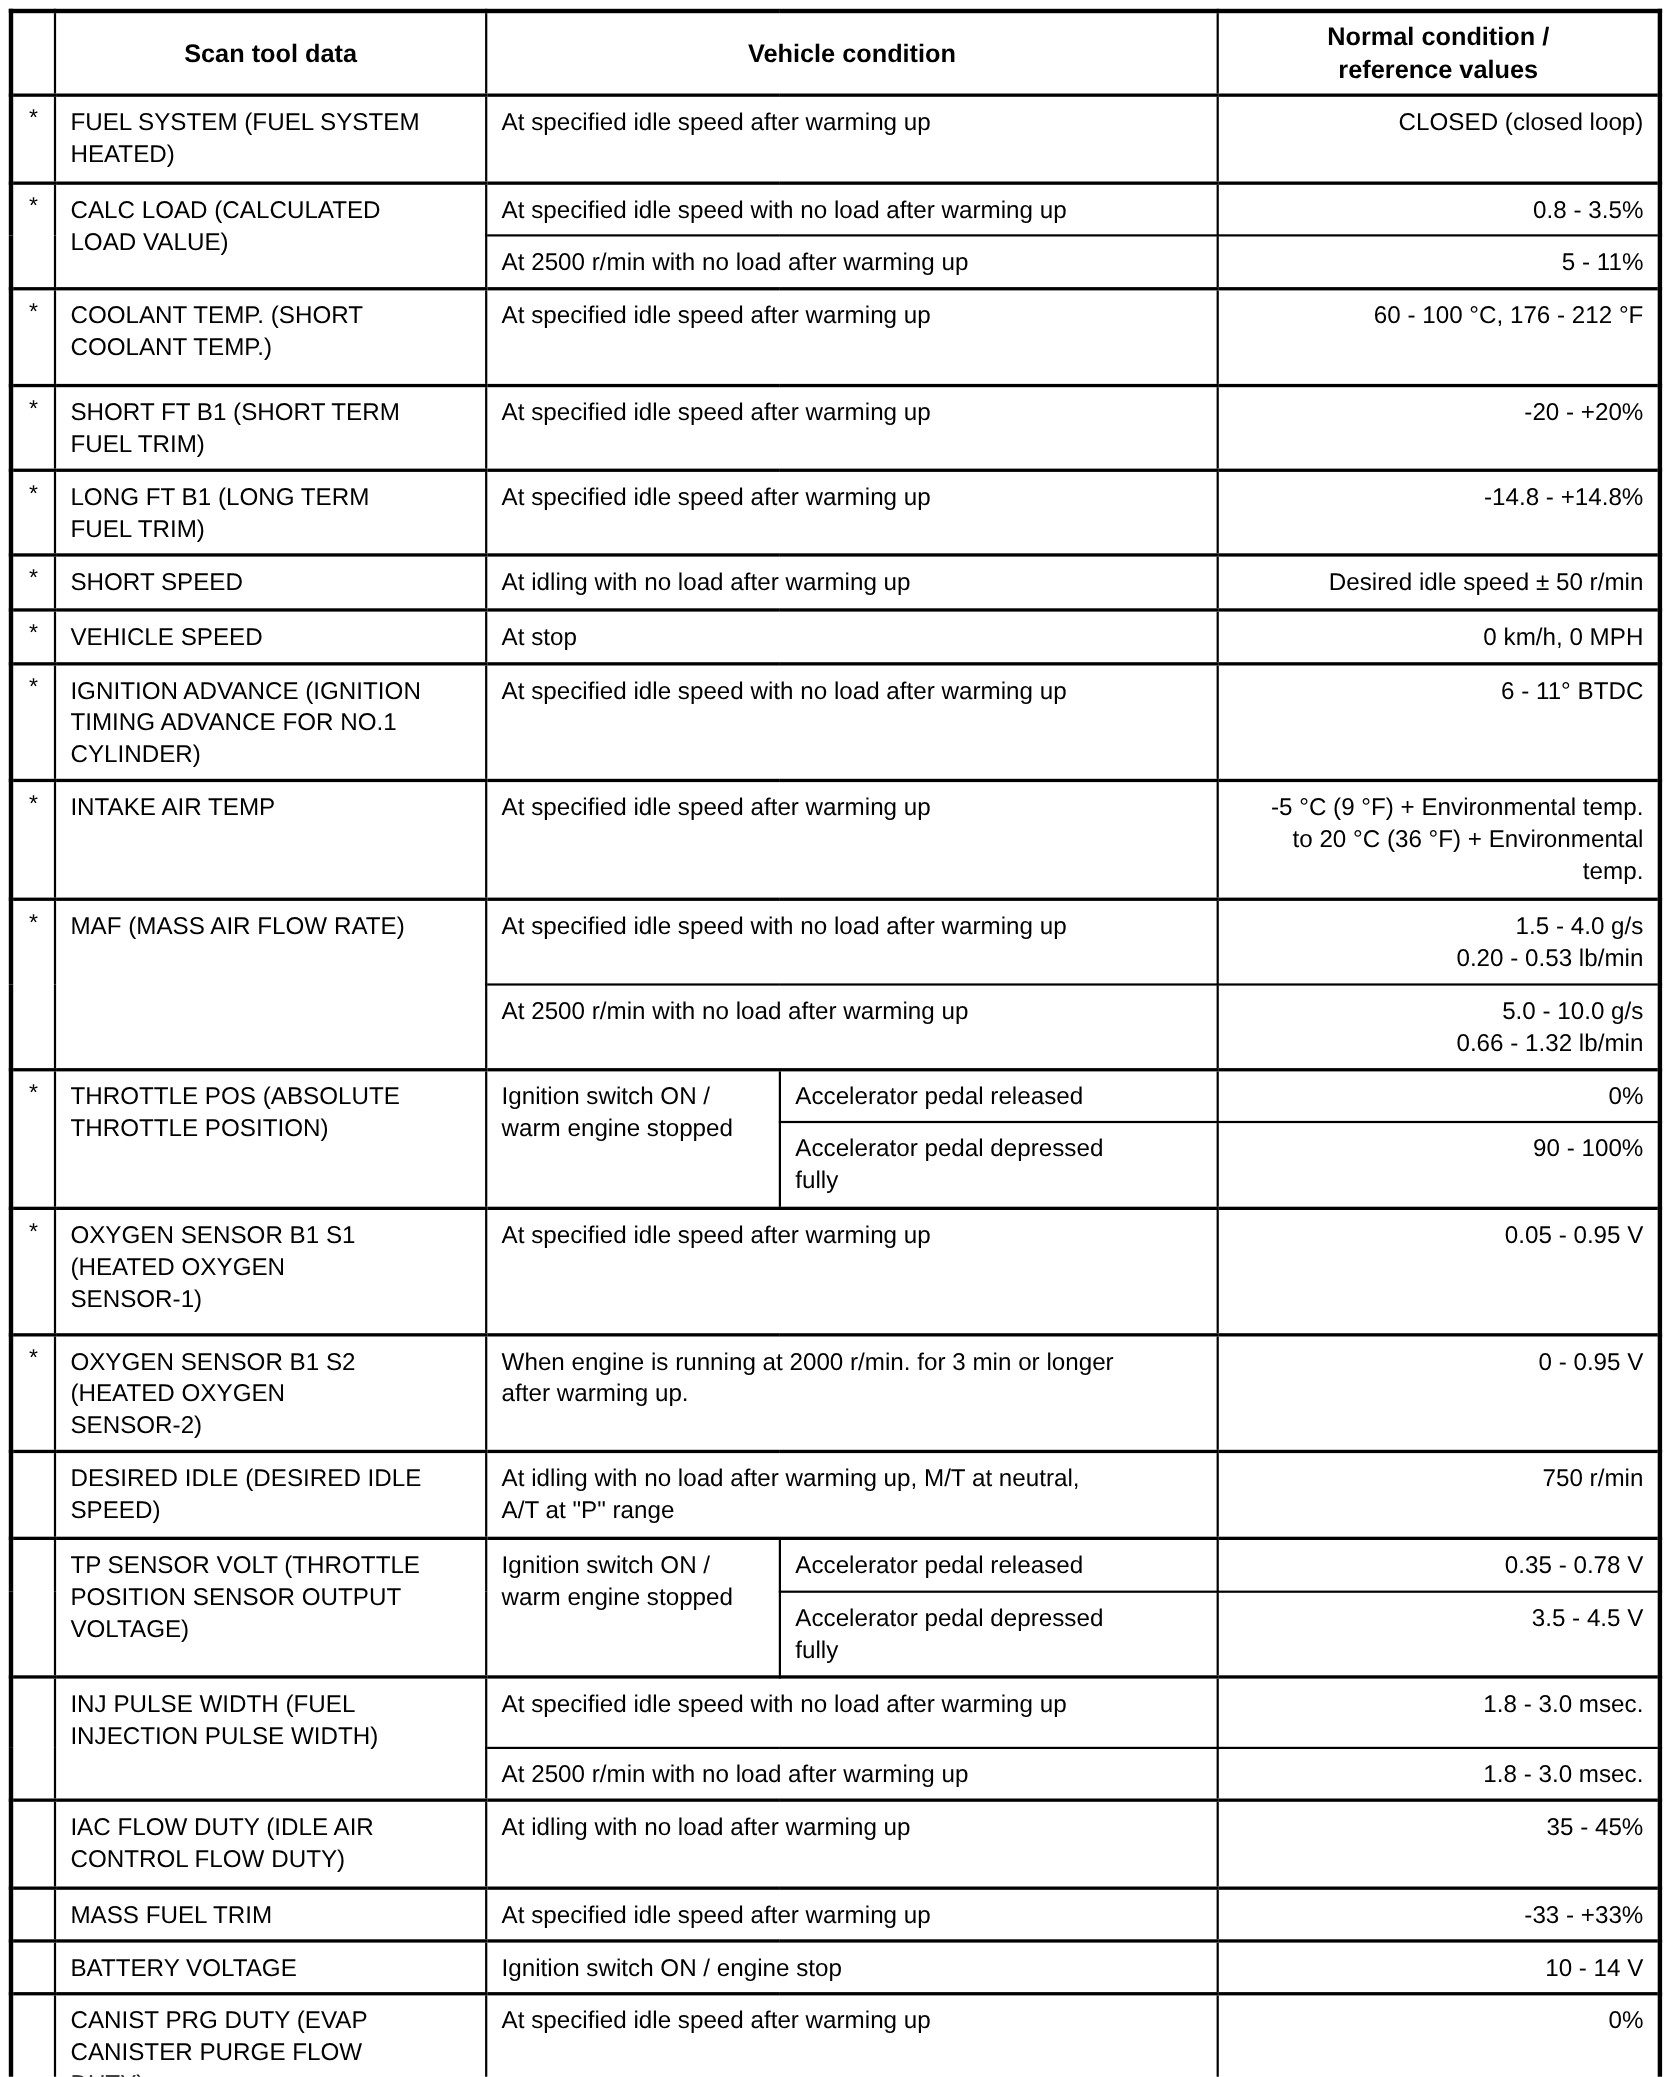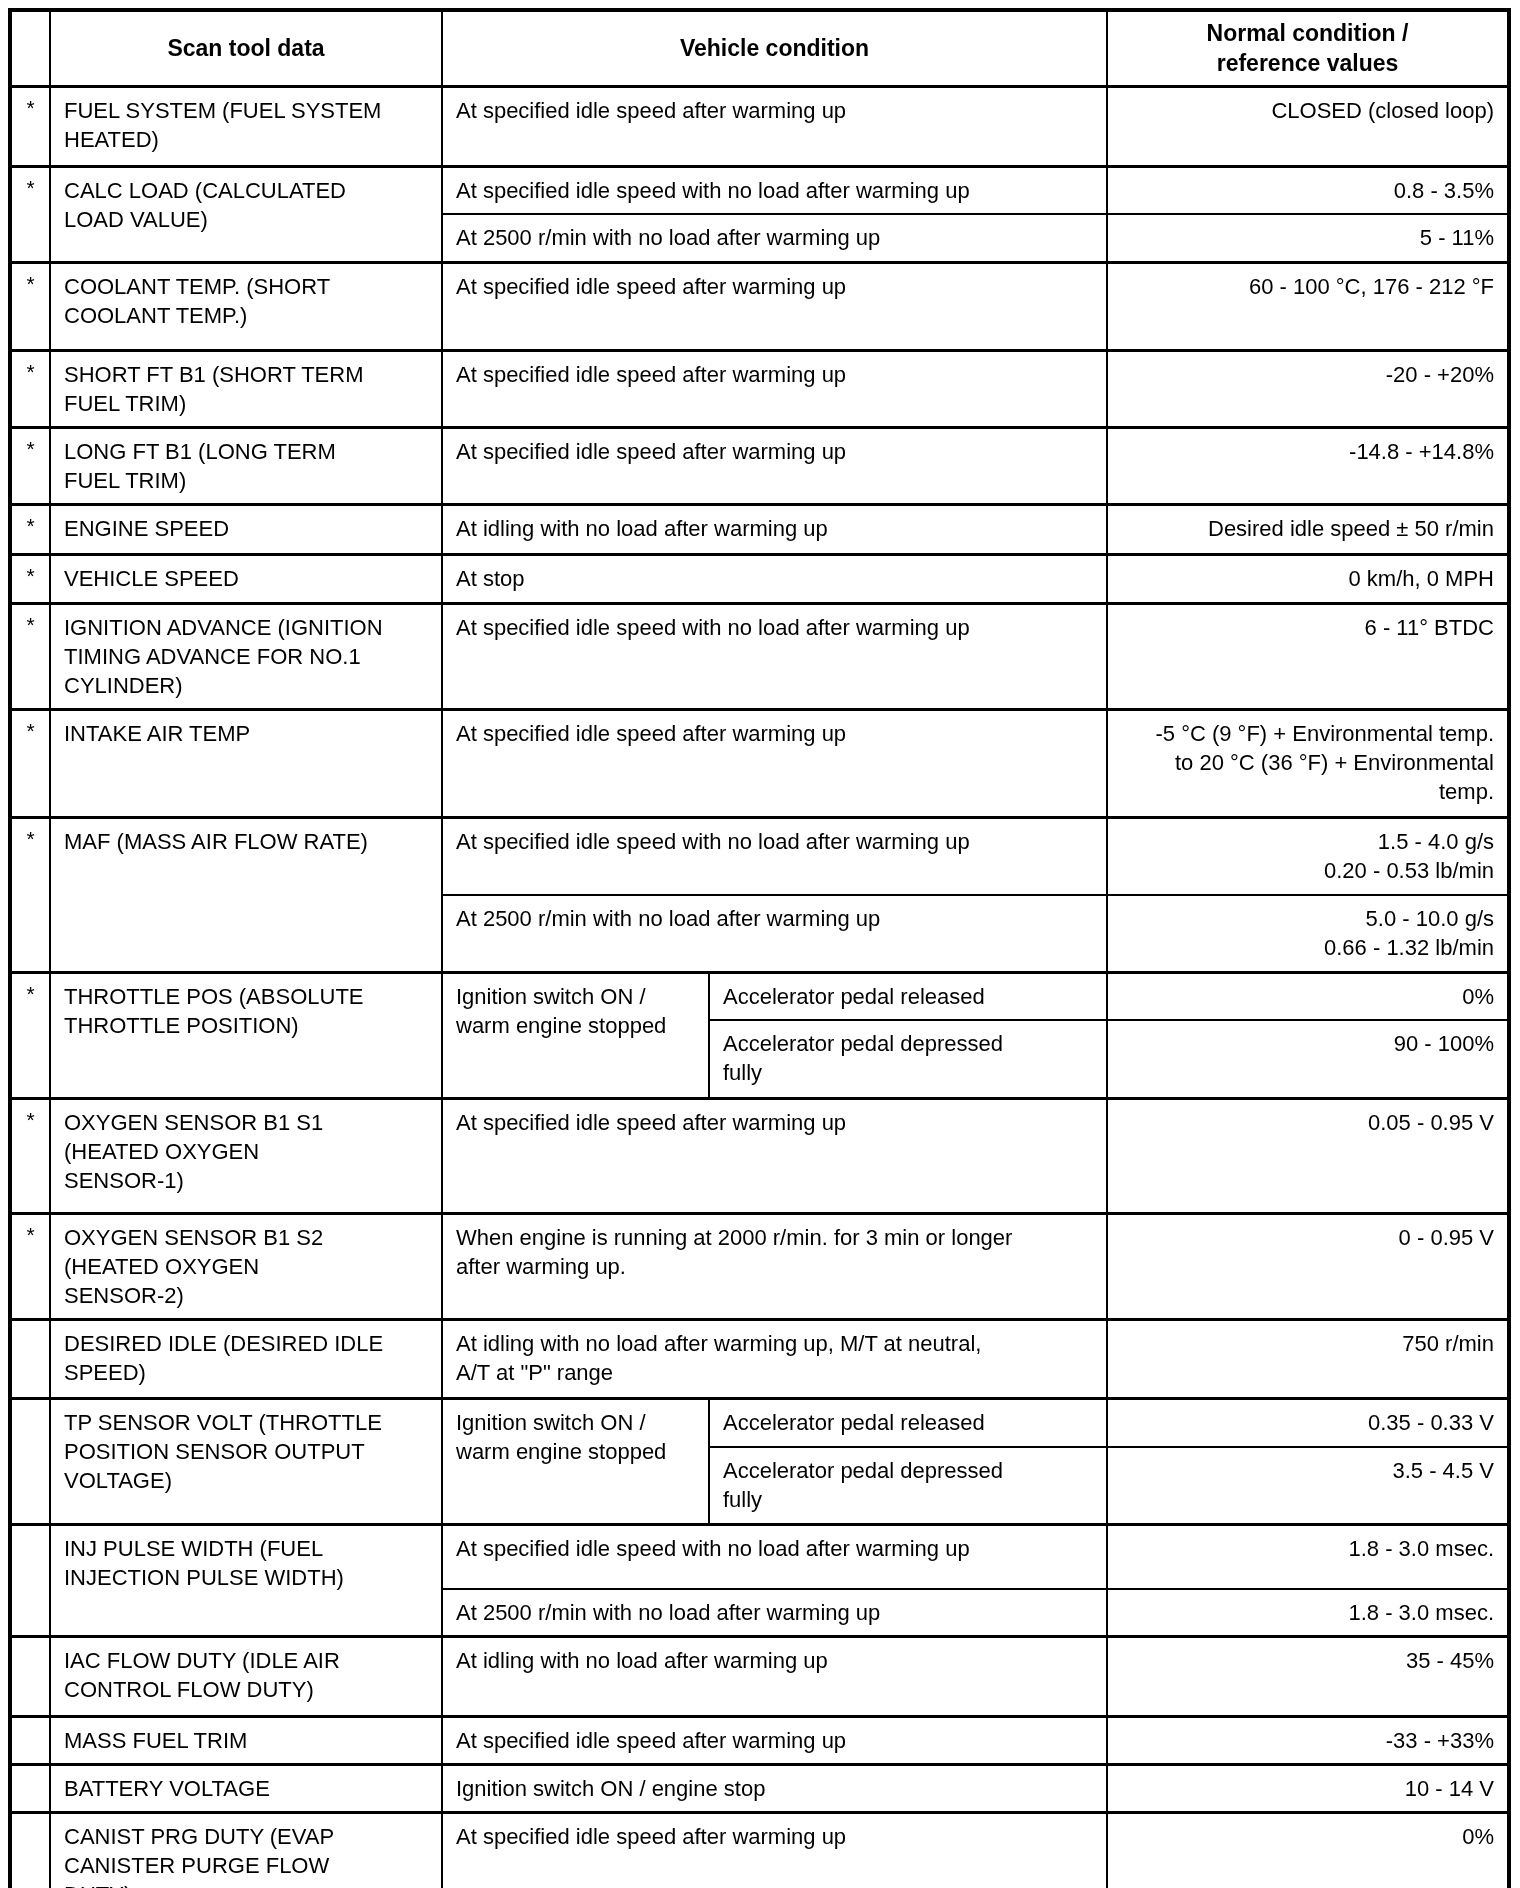--- a/index.html
+++ b/index.html
@@ -112,21 +112,21 @@
   <tr class="major" style="height:75px">
     <td class="ast">*</td>
     <td>LONG FT B1 (LONG TERM
 FUEL TRIM)</td>
     <td colspan="2">At specified idle speed after warming up</td>
     <td class="val">-14.8 - +14.8%</td>
   </tr>
 
   <tr class="major" style="height:50px">
     <td class="ast">*</td>
-    <td>ENGINE SPEED</td>
+    <td>SHORT SPEED</td>
     <td colspan="2">At idling with no load after warming up</td>
     <td class="val">Desired idle speed ± 50 r/min</td>
   </tr>
 
   <tr class="major" style="height:49px">
     <td class="ast">*</td>
     <td>VEHICLE SPEED</td>
     <td colspan="2">At stop</td>
     <td class="val">0 km/h, 0 MPH</td>
   </tr>
@@ -206,21 +206,21 @@
   </tr>
 
   <tr class="major" style="height:49px">
     <td class="ast" rowspan="2"></td>
     <td rowspan="2">TP SENSOR VOLT (THROTTLE
 POSITION SENSOR OUTPUT
 VOLTAGE)</td>
     <td rowspan="2">Ignition switch ON /
 warm engine stopped</td>
     <td>Accelerator pedal released</td>
-    <td class="val">0.35 - 0.33 V</td>
+    <td class="val">0.35 - 0.78 V</td>
   </tr>
   <tr style="height:77px">
     <td>Accelerator pedal depressed
 fully</td>
     <td class="val">3.5 - 4.5 V</td>
   </tr>
 
   <tr class="major" style="height:65px">
     <td class="ast" rowspan="2"></td>
     <td rowspan="2">INJ PULSE WIDTH (FUEL

